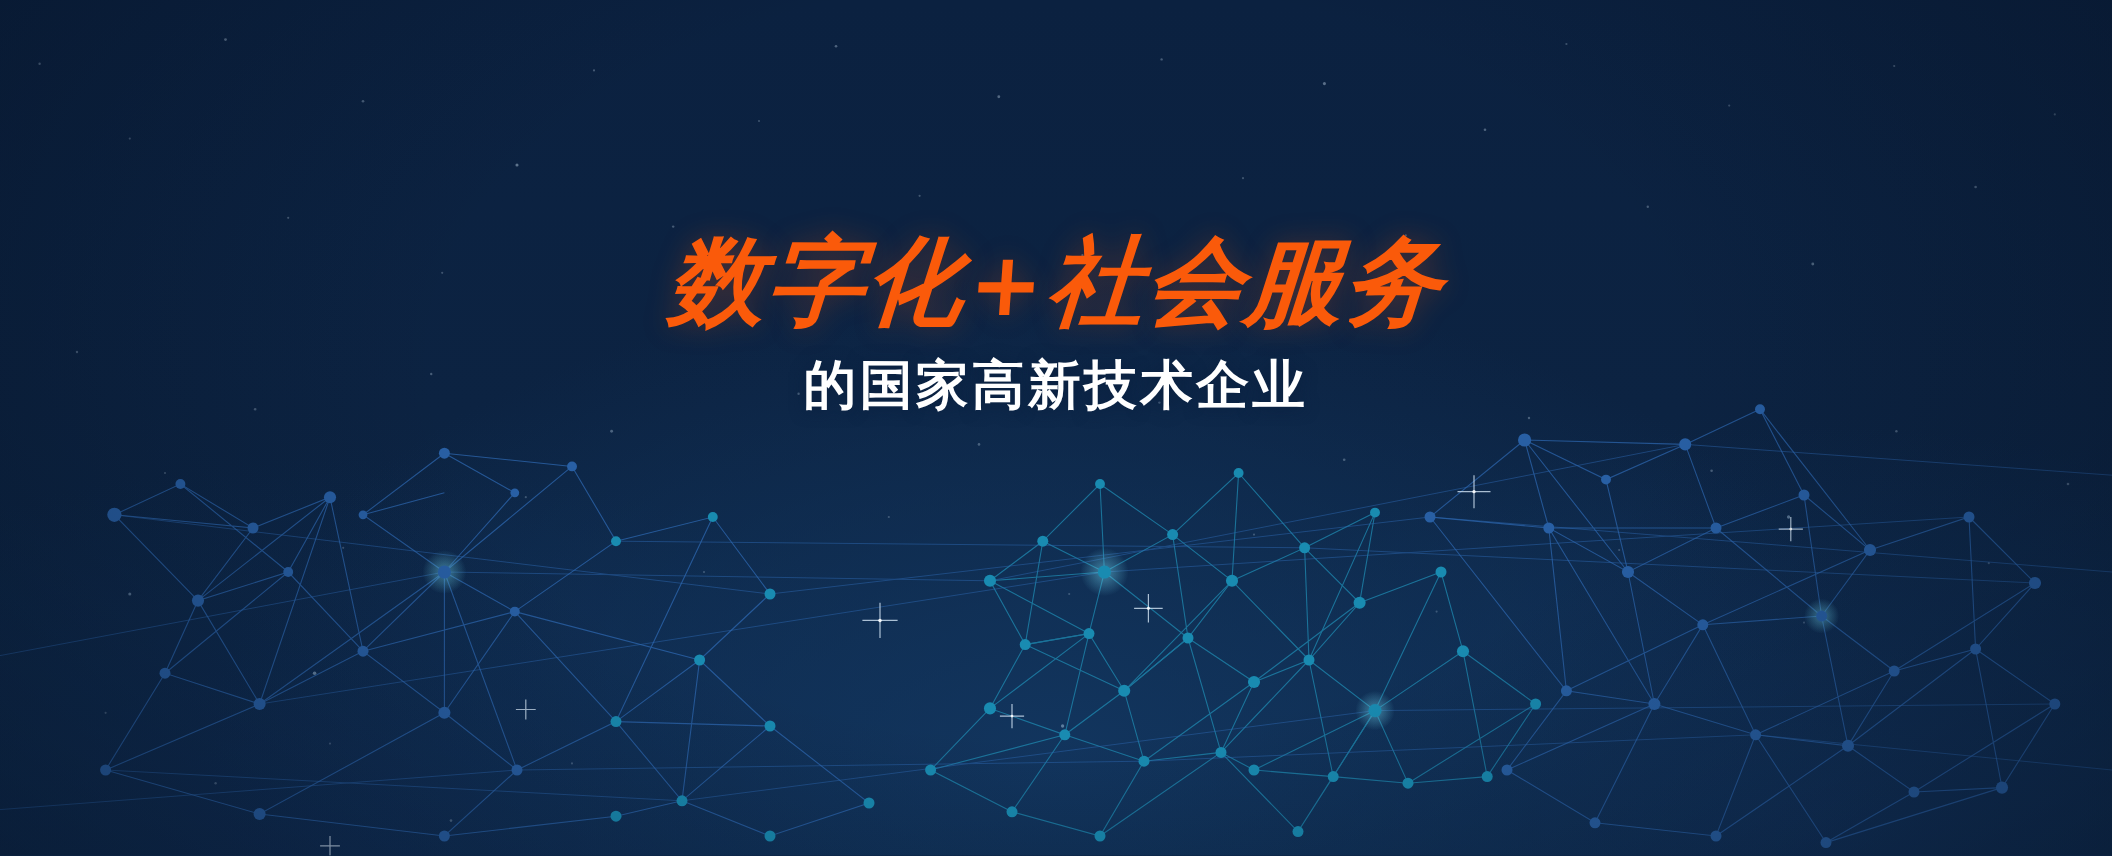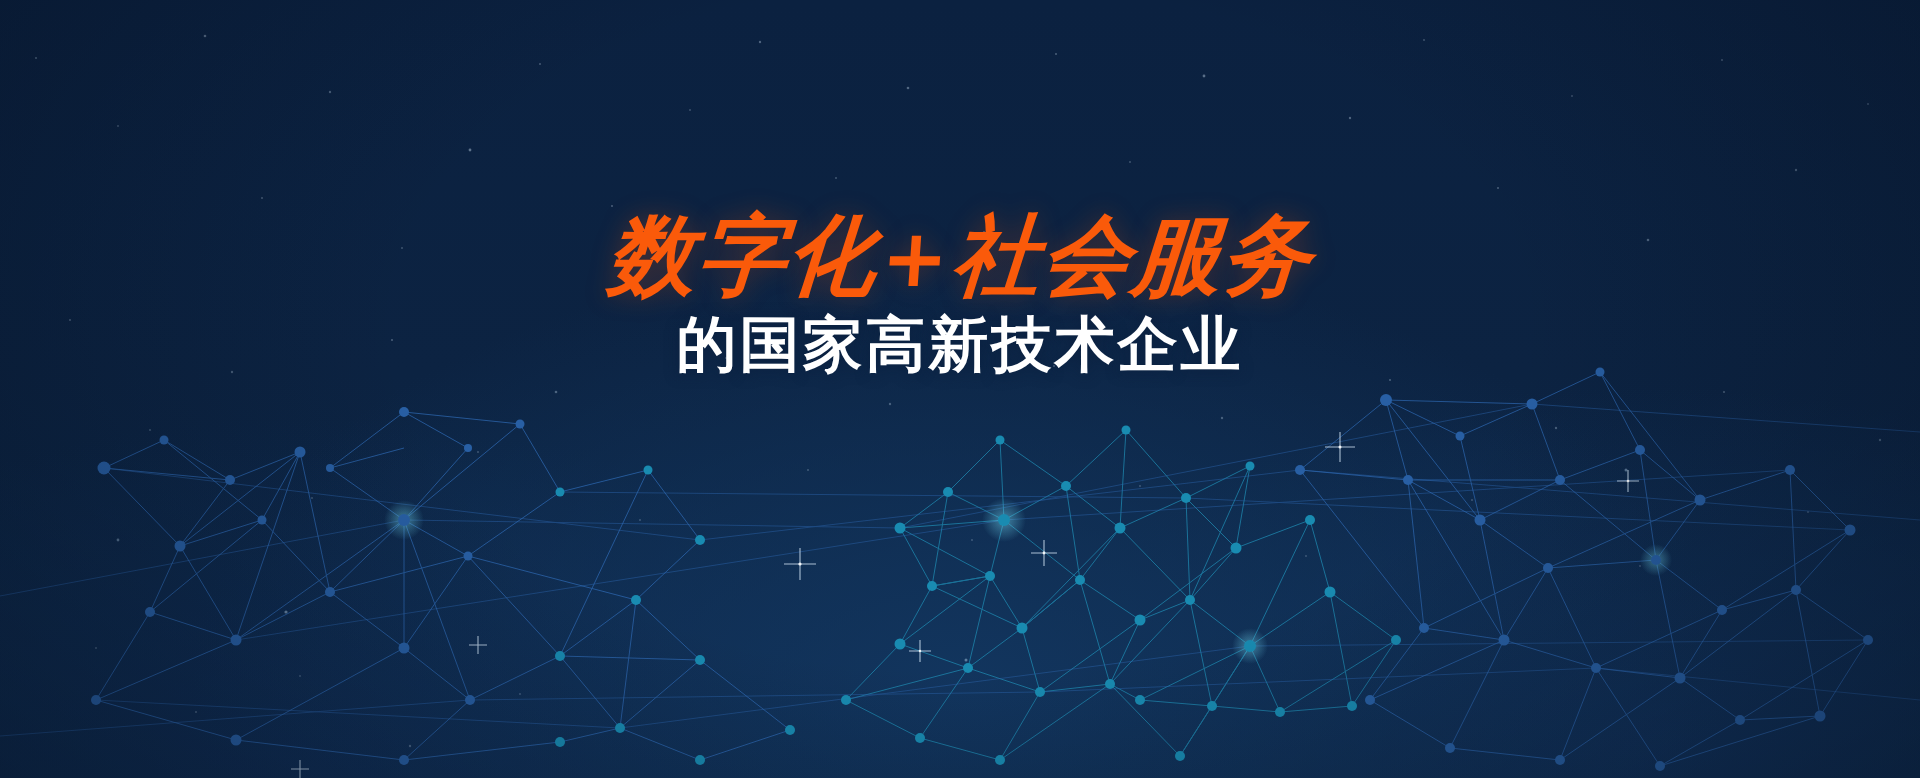--- a/index.html
+++ b/index.html
@@ -66,26 +66,26 @@
   .headline .plus {
     font-style: normal;
     font-weight: 700;
     font-size: 80px;
     padding: 0 4px;
     letter-spacing: 0;
   }
   .subtitle {
     display: block;
     font-family: "DejaVu Serif", "Liberation Serif", serif;
-    font-size: 60px;
+    font-size: 48px;
     line-height: 1.0;
     font-weight: 700;
     color: #ffffff;
     letter-spacing: 3px;
-    margin: 14px 0 0 0;
+    margin: 26px 0 0 0;
     text-shadow: 0 1px 14px rgba(10,30,60,0.75);
   }
 </style>
 </head>
 <body>
 
 <div id="banner">
 
   <div class="bg-base"></div>
 

